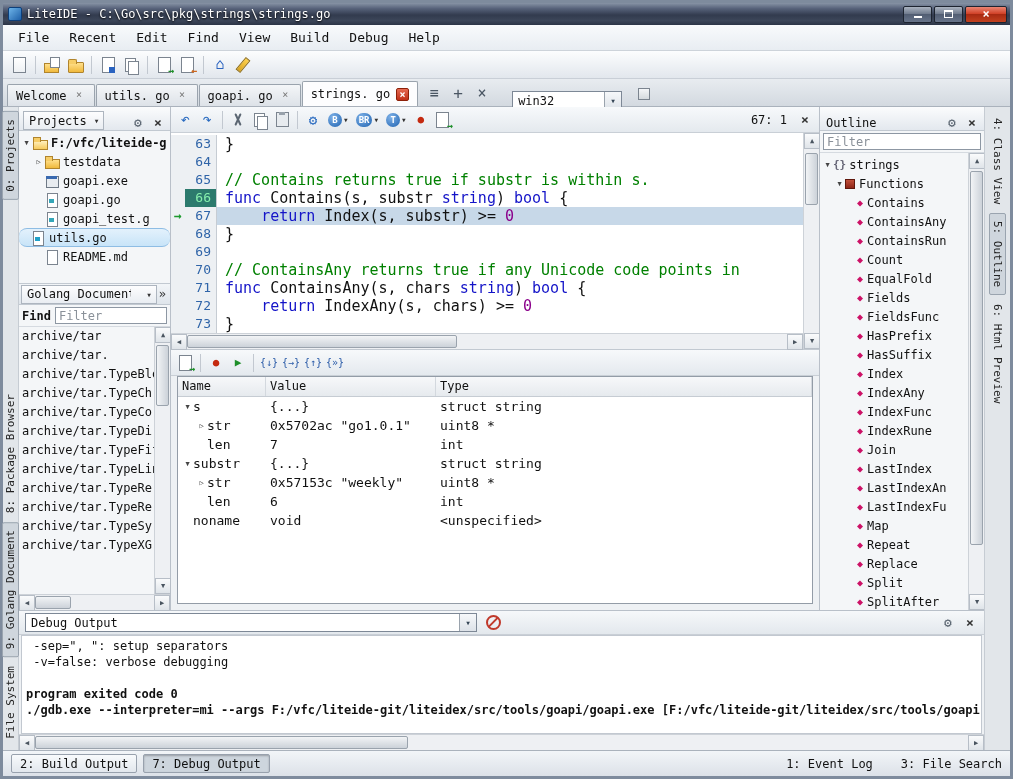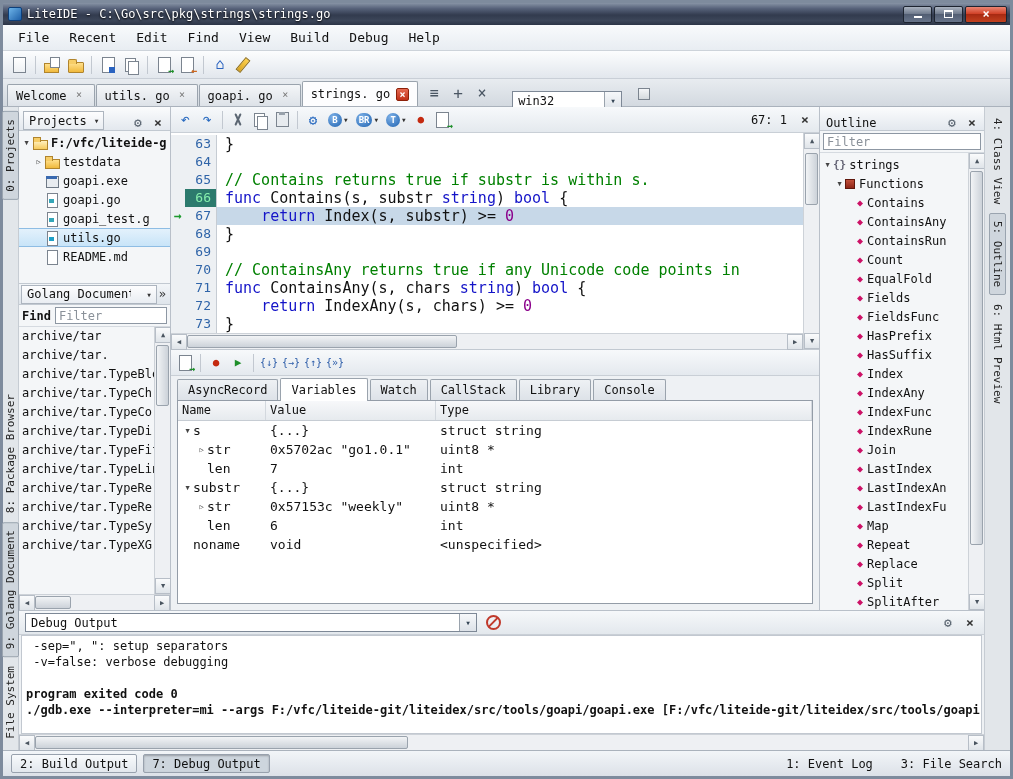--- a/index.html
+++ b/index.html
@@ -295,21 +295,21 @@
               <div class="trow" style="padding-left: 14px;">
                 <span class="exp"></span>
                 <span class="fico ic-gofile"></span>
                 <span class="tlabel">goapi.go</span>
               </div>
               <div class="trow" style="padding-left: 14px;">
                 <span class="exp"></span>
                 <span class="fico ic-gofile"></span>
                 <span class="tlabel">goapi_test.g</span>
               </div>
-              <div class="trow selected" style="padding-left: 14px;">
+              <div class="trow selected" style=" border-radius: 8px;">
                 <span class="exp"></span>
                 <span class="fico ic-gofile-sel"></span>
                 <span class="tlabel">utils.go</span>
               </div>
               <div class="trow" style="padding-left: 14px;">
                 <span class="exp"></span>
                 <span class="fico ic-file"></span>
                 <span class="tlabel">README.md</span>
               </div>
             </div>
@@ -464,28 +464,20 @@
               <span class="tico shape-page-arrow-g"></span>
               <span class="tsep"></span>
               <span class="tico" style="color: rgb(196, 42, 16); font-size: 11px;">●</span>
               <span class="tico" style="color: rgb(30, 143, 42); font-size: 11px;">▶</span>
               <span class="tsep"></span>
               <span class="tico" style="color: rgb(42, 91, 168); font-size: 10px;">{↓}</span>
               <span class="tico" style="color: rgb(42, 91, 168); font-size: 10px;">{→}</span>
               <span class="tico" style="color: rgb(42, 91, 168); font-size: 10px;">{↑}</span>
               <span class="tico" style="color: rgb(42, 91, 168); font-size: 10px;">{»}</span>
             </div>
-          <div class="dtabs" id="dtabs">
-              <div class="dtab">AsyncRecord</div>
-              <div class="dtab active">Variables</div>
-              <div class="dtab">Watch</div>
-              <div class="dtab">CallStack</div>
-              <div class="dtab">Library</div>
-              <div class="dtab">Console</div>
-            </div>
           <div class="varsbox">
             <div class="vhead" id="varshead">
                 <span class="vh c0">Name</span>
                 <span class="vh c1">Value</span>
                 <span class="vh c2">Type</span>
               </div>
             <div id="varsrows">
                 <div class="vrow">
                   <span class="vname c0" style="padding-left: 4px;">
                     <span class="vexp">▼</span>

